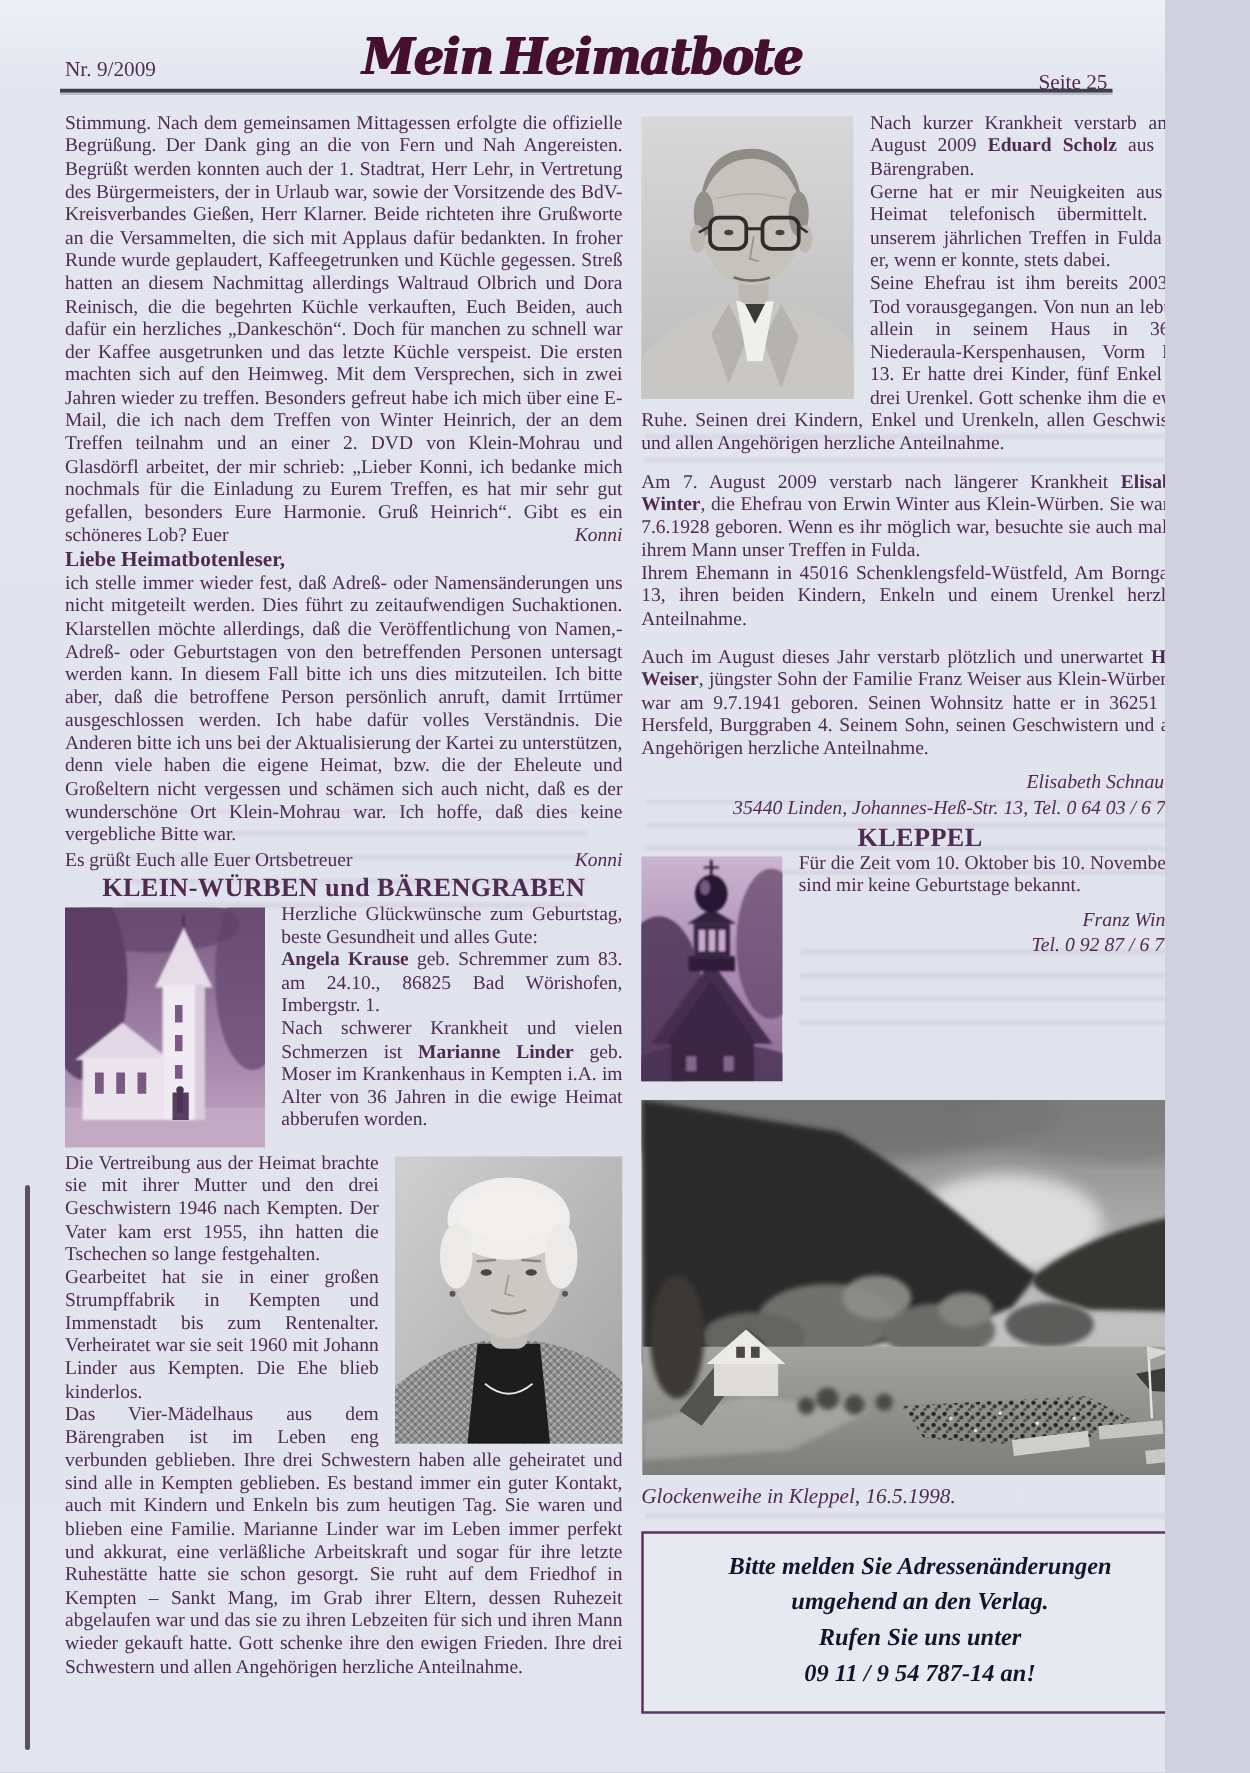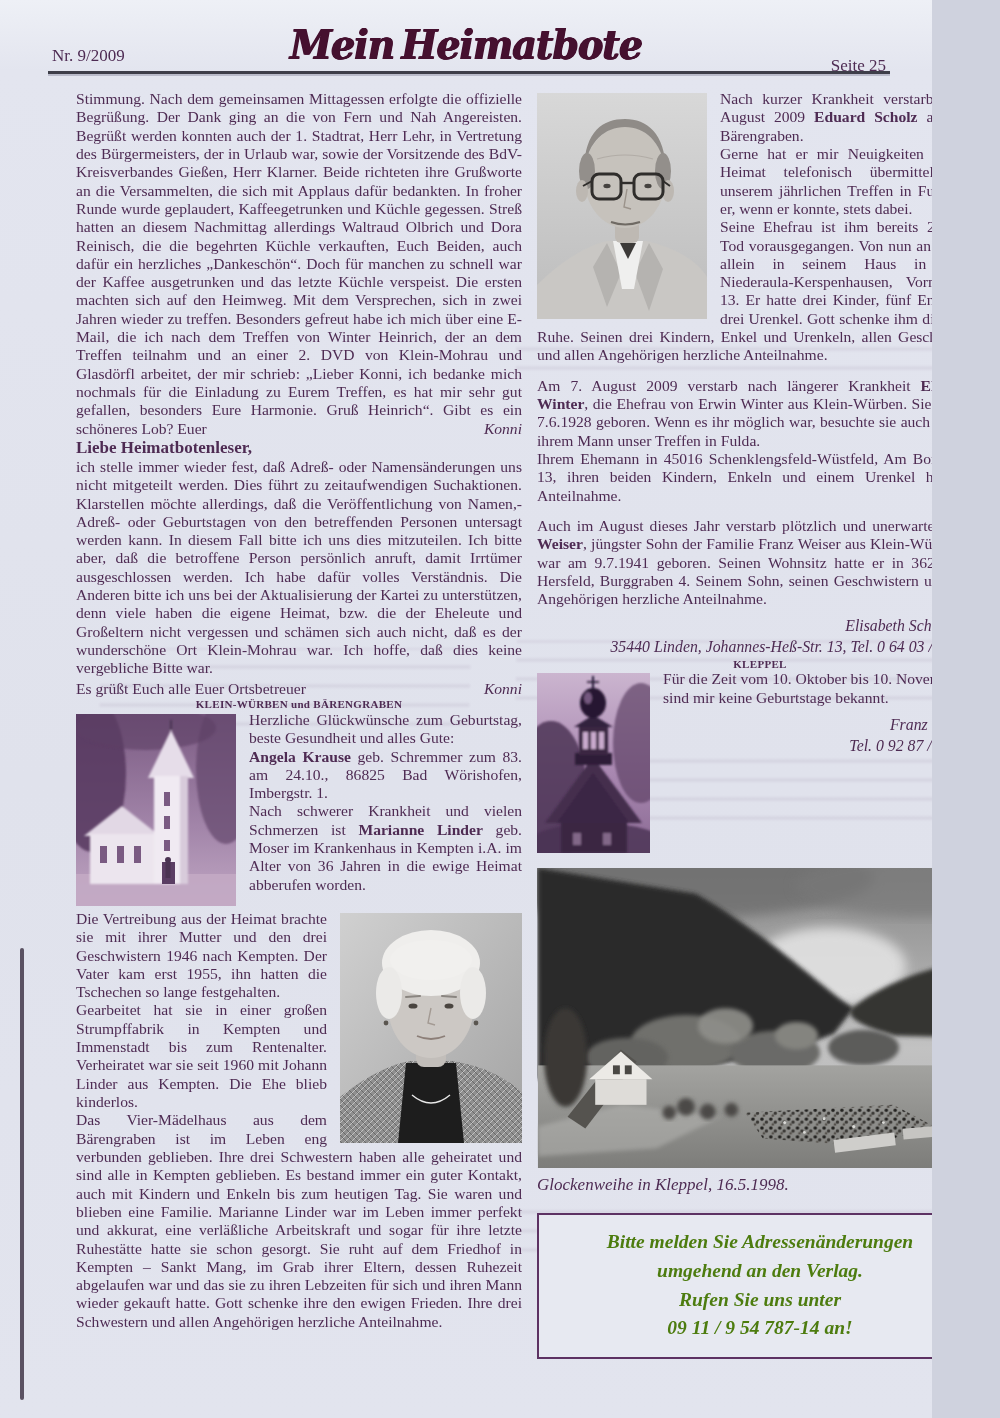--- a/index.html
+++ b/index.html
@@ -16,44 +16,44 @@
     position:absolute;left:0;right:0;top:22px;text-align:center;
     font-family:"DejaVu Serif",serif;font-weight:bold;font-style:italic;
     font-size:38px;color:#45102f;letter-spacing:-1px;word-spacing:-5px;
     text-shadow:.7px 0 0 #45102f,-.7px 0 0 #45102f,0 .5px 0 #45102f;
     transform:scaleY(1.06);
   }
   .hdr-rule{position:absolute;left:48px;right:42px;top:71px;height:3px;
     background:#3e3e49;box-shadow:0 2px 0 rgba(110,110,135,.35);}
   
   .col{position:absolute;top:90px;width:446px;font-size:15.6px;line-height:1.175;
-    text-align:justify;z-index:2;margin-left:24px;}
+    text-align:justify;z-index:2;}
   .col-left{left:52px;}
   .col-right{left:513px;}
   .col p{margin:0;}
   b{font-weight:bold;}
   .letter-head{font-weight:bold;margin:4px 0 0;font-size:17px;}
   .sub-head{font-weight:bold;margin-top:10px !important;}
-  .center-head{text-align:center;font-weight:bold;font-size:11px;
+  .center-head{text-align:center;font-weight:bold;font-size:21px;
     margin:16px 0 10px;letter-spacing:.3px;}
   .closing{text-align:left;margin-top:2px !important;}
   .sig-inline{float:right;font-style:italic;}
   .contact{text-align:right;font-style:italic;margin-top:8px;font-size:15.8px;line-height:1.3;}
   .sp{margin-top:12px !important;}
   .flow::after{content:"";display:block;clear:both;}
   .photo{display:block;line-height:0;}
   .float-l{float:left;margin:3px 13px 4px 0;}
   .float-r{float:right;margin:3px 0 4px 13px;}
   .kleppel-text{text-align:left;}
   .photo-wide{margin-top:11px;line-height:0;}
   .caption{font-style:italic;font-size:17px;margin-top:7px;text-align:left;line-height:1.2;}
   .notice{
     border:2px solid #5d3263;margin-top:17px;padding:13px 8px 14px;
     text-align:center;font-weight:bold;font-style:italic;font-size:19.5px;
-    line-height:1.48;color:#4d7c0f;background:#e7e9f1;
+    line-height:1.48;color:#0f172a;background:#e7e9f1;
   }
   
   .ghost{
     position:absolute;z-index:1;pointer-events:none;opacity:.45;
     background:repeating-linear-gradient(0deg,
       rgba(86,48,92,.14) 0px,rgba(86,48,92,.14) 4px,
       rgba(86,48,92,0) 4px,rgba(86,48,92,0) 19px);
     filter:blur(1.3px);transform:skewX(-1.5deg);
   }
   .scan-edge{position:absolute;left:20px;top:948px;width:4px;height:452px;

